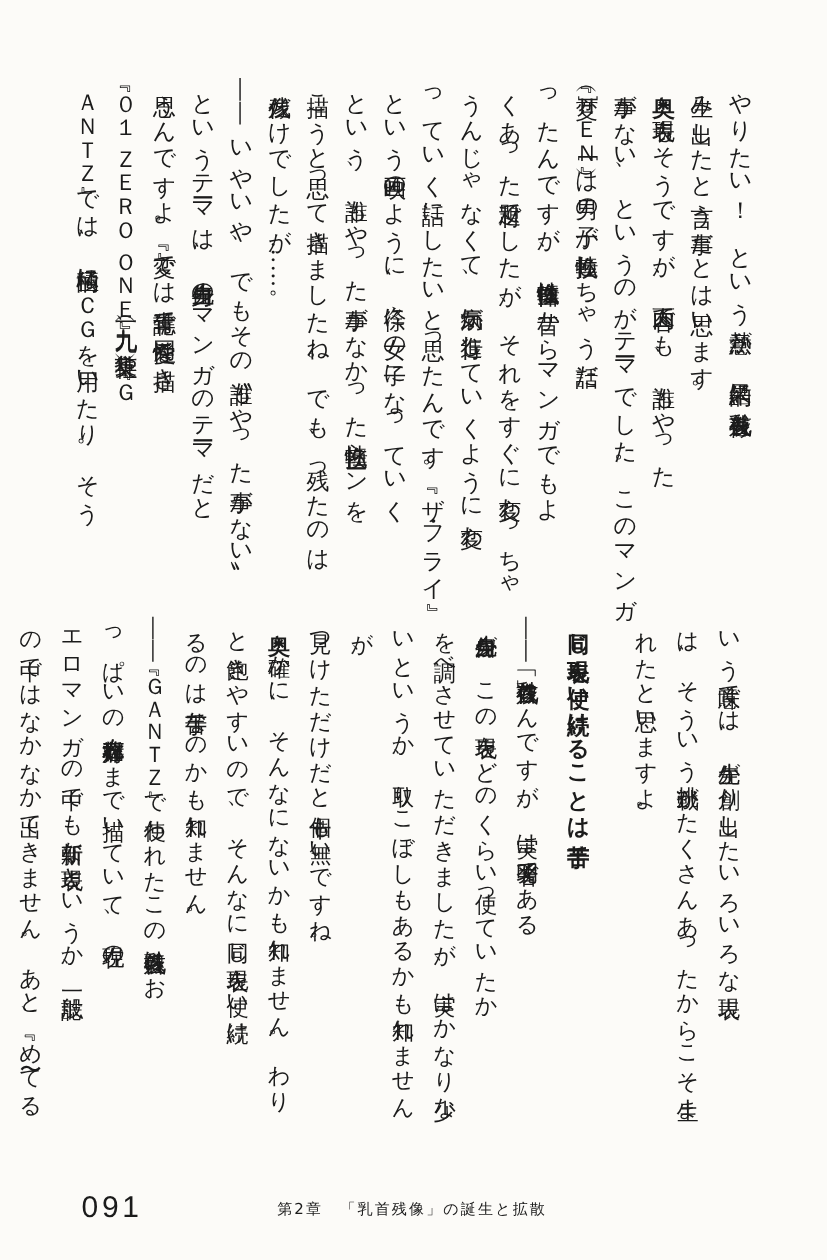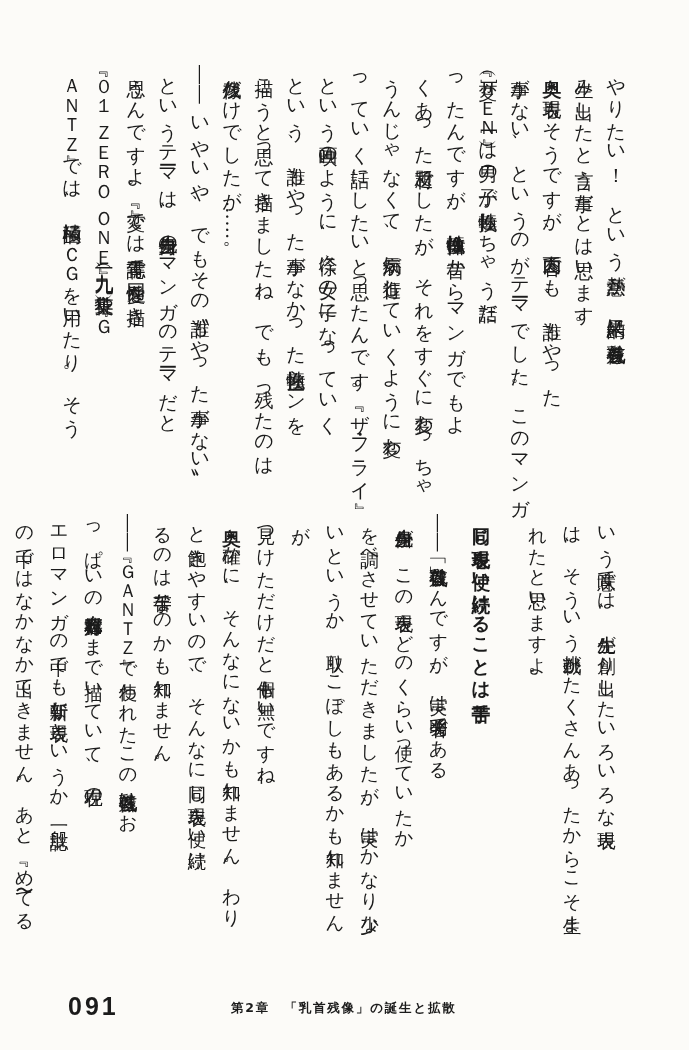--- a/index.html
+++ b/index.html
@@ -48,31 +48,31 @@
   }
   .spk {
     font-family: "DejaVu Sans", "Liberation Sans", sans-serif;
     font-weight: 700;
   }
   .pagenum {
     position: absolute;
     left: 68px;
     top: 991px;
     font-family: "Liberation Sans", "DejaVu Sans", sans-serif;
-    font-weight: 700;
+    font-weight: 400;
     font-size: 25px;
     line-height: 30px;
     letter-spacing: 3px;
   }
   .chapter {
     position: absolute;
     left: 231px;
     top: 999px;
     font-family: "DejaVu Sans", "Liberation Sans", sans-serif;
-    font-weight: 700;
+    font-weight: 400;
     font-size: 12.5px;
     line-height: 18px;
     letter-spacing: 1.8px;
   }
 </style>
 </head>
 <body>
 
 <div class="page">
   <div class="dan" id="top-dan">

